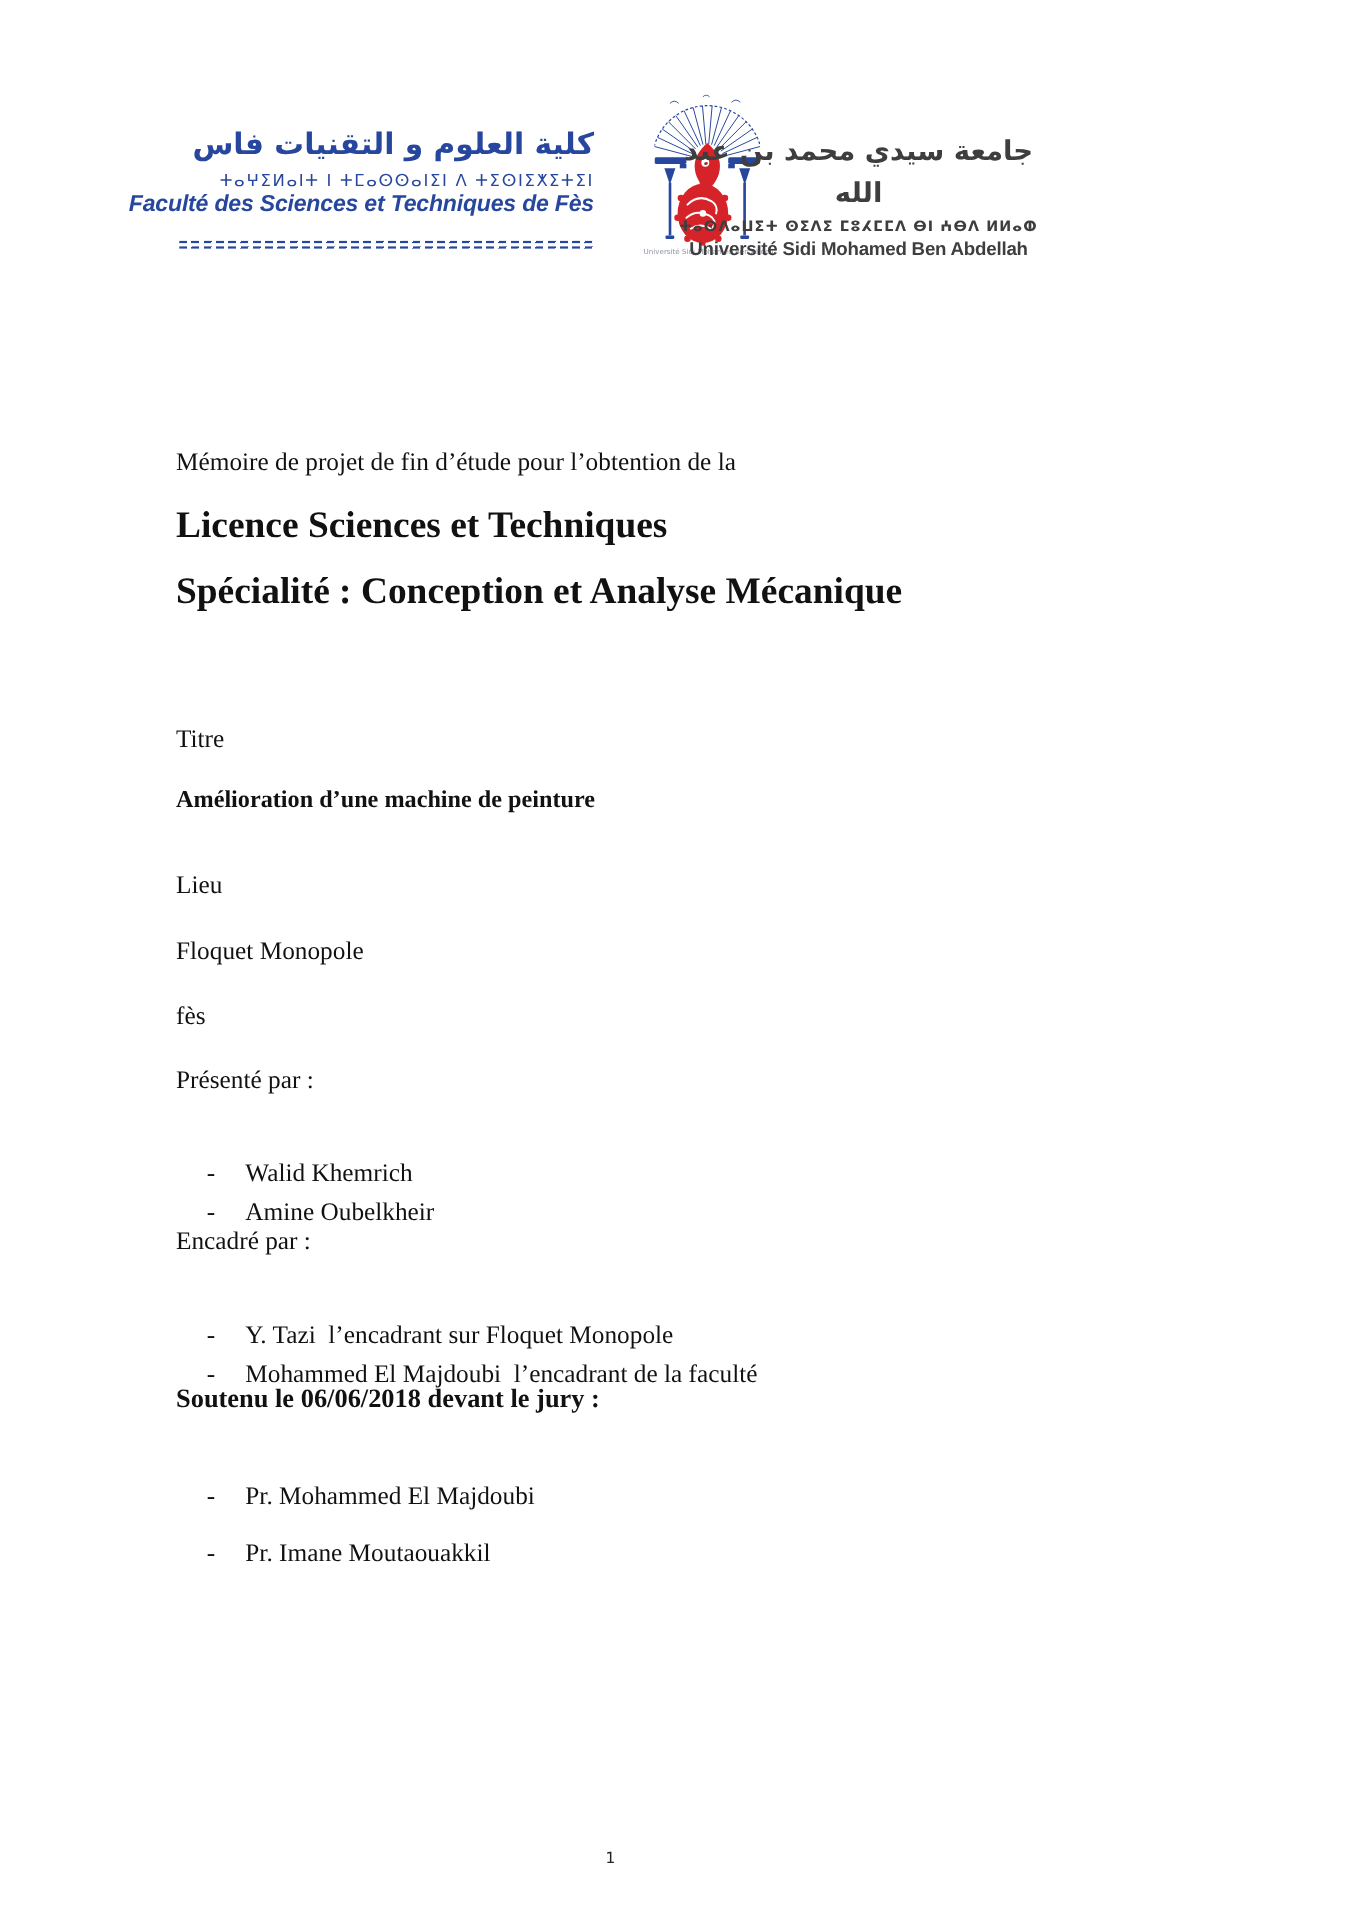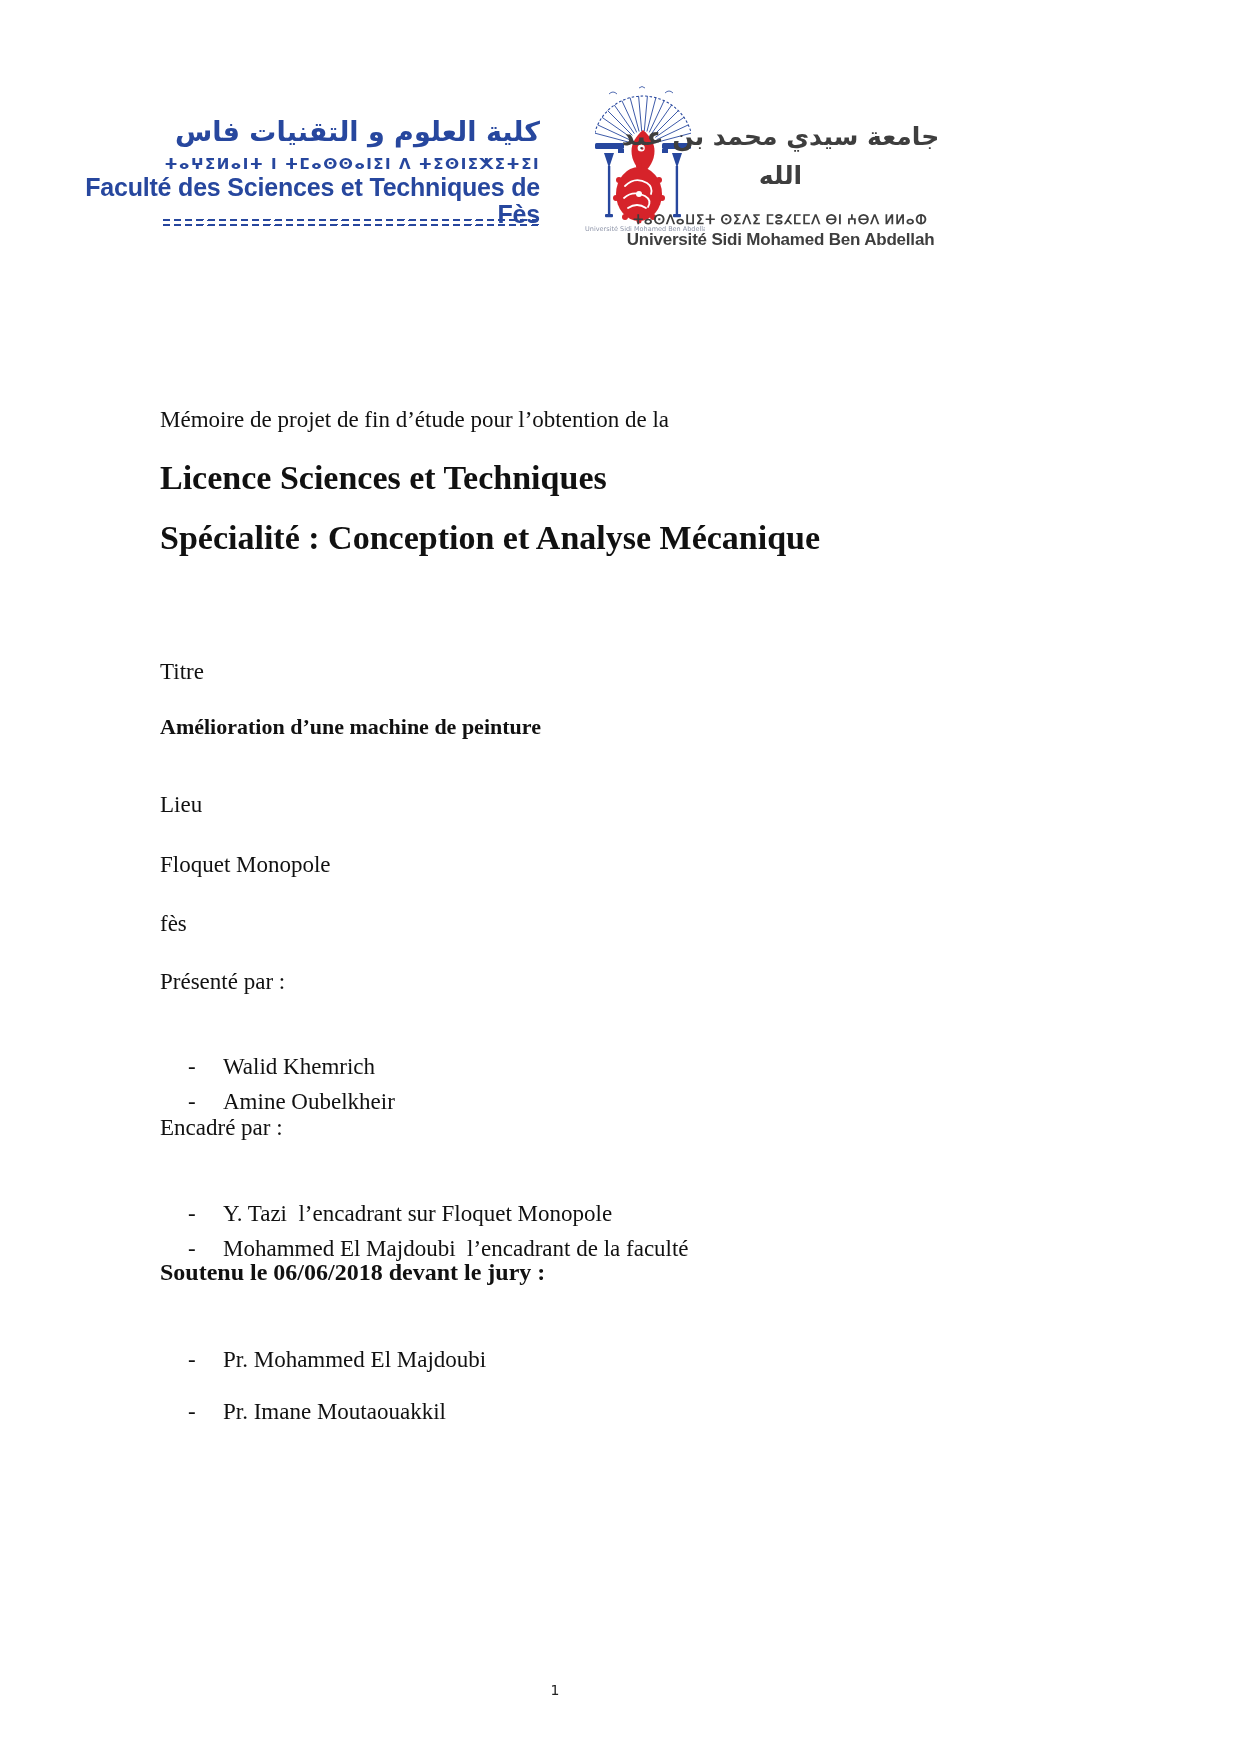--- a/index.html
+++ b/index.html
@@ -14,36 +14,36 @@
     color:#111;
   }
 
   
   .logo-left {
     position:absolute; left:60px; top:112px; width:480px;
     text-align:right; color:#27479e;
     font-family:"DejaVu Sans","Liberation Sans",sans-serif;
   }
   .logo-left .arabic   { font-size:27px; font-weight:bold; line-height:1.5; }
-  .logo-left .tifinagh { font-size:15px; font-weight:bold; letter-spacing:1.5px; line-height:1.2; margin-top:2px; }
-  .logo-left .french   { font-size:25px; font-weight:bold; letter-spacing:-0.2px; line-height:1.1; margin-top:1px;
-                         font-family:"Liberation Sans","DejaVu Sans",sans-serif; }
+  .logo-left .tifinagh { font-size:15px; font-weight:normal; letter-spacing:1.5px; line-height:1.2; margin-top:2px; }
+  .logo-left .french   { font-size:21px; font-weight:bold; letter-spacing:-0.2px; line-height:1.1; margin-top:1px;
+                         font-family:"Liberation Sans","DejaVu Sans",sans-serif;font-style:italic; }
   .left-rule { position:absolute; left:163px; top:219px; width:377px; }
   .left-rule .r {
     height:2.4px; margin-bottom:2.6px;
     background-image:repeating-linear-gradient(100deg,#27479e 0 7px, transparent 7px 11px);
   }
 
   .logo-right {
     position:absolute; left:608px; top:118px; width:345px;
     text-align:center; color:#3e3e3e;
     font-family:"DejaVu Sans","Liberation Sans",sans-serif;
   }
   .logo-right .arabic   { font-size:25px; font-weight:bold; line-height:1.55; }
-  .logo-right .tifinagh { font-size:13px; font-weight:bold; letter-spacing:1px; line-height:1.25; margin-top:16px;font-family:Liberation Serif, serif; }
+  .logo-right .tifinagh { font-size:13px; font-weight:bold; letter-spacing:1px; line-height:1.25; margin-top:3px; }
   .logo-right .french   { font-size:17px; font-weight:bold; letter-spacing:-0.2px; line-height:1.15; margin-top:2px;
                           font-family:"Liberation Sans","DejaVu Sans",sans-serif; }
 
   .emblem { position:absolute; left:595px; top:86px; width:96px; height:138px; }
   .emblem-caption {
     position:absolute; left:585px; top:226px; width:120px;
     font-family:"DejaVu Sans",sans-serif;
     font-size:6.5px; color:#8d94a8; text-align:center; line-height:1;
     white-space:nowrap; overflow:hidden;
   }

